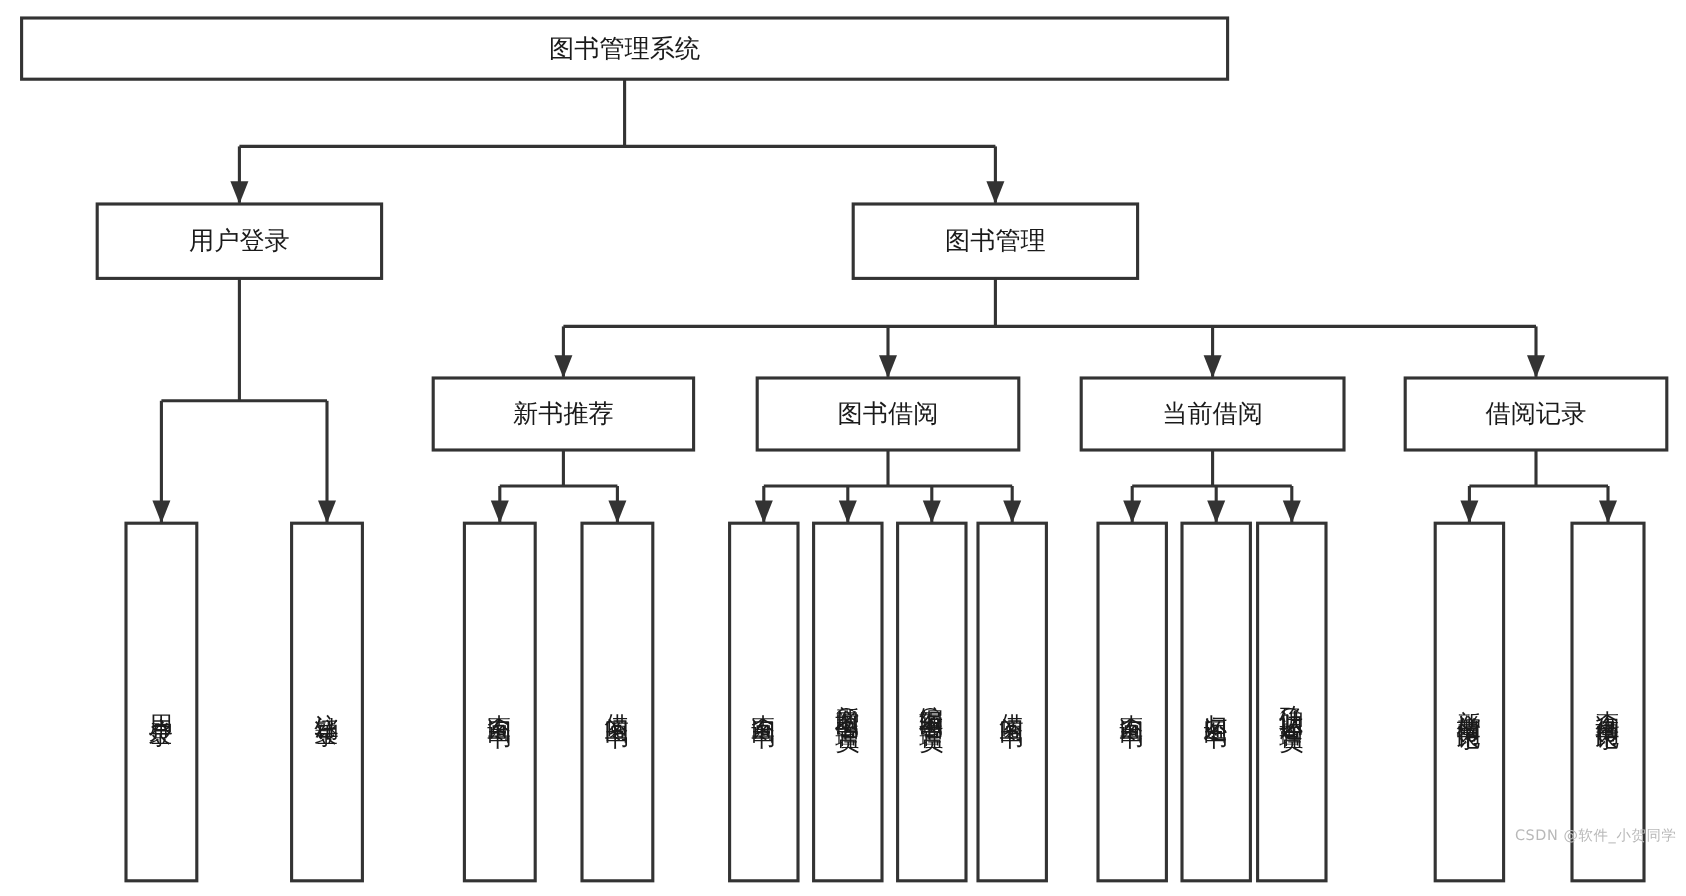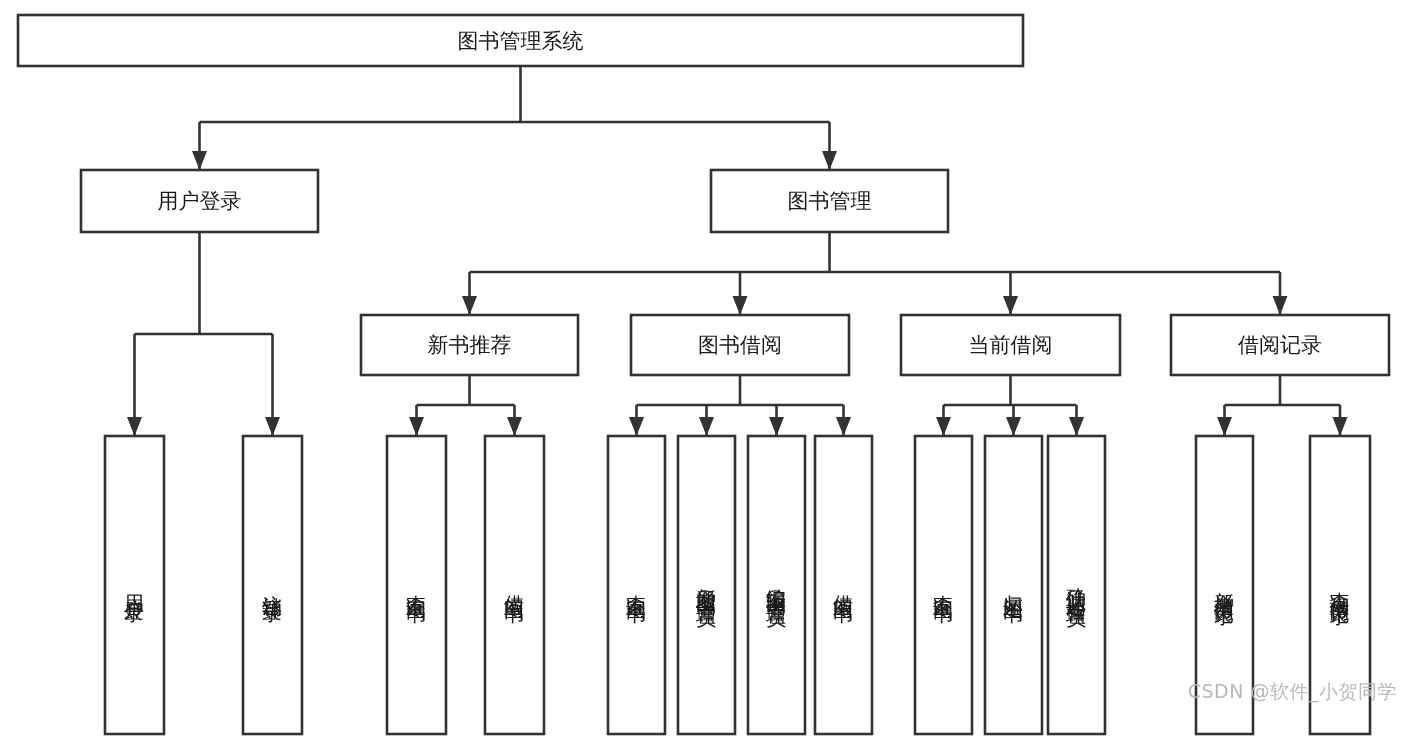--- a/index.html
+++ b/index.html
@@ -61,21 +61,21 @@
     letter-spacing: 3px;
     color: #1a1a1a;
     white-space: nowrap;
     pointer-events: none;
   }
   .watermark {
     position: absolute;
     right: 8px;
     bottom: 4px;
     font-family: "DejaVu Sans", "Liberation Sans", sans-serif;
-    font-size: 19px;
+    font-size: 12px;
     color: #b9b9b9;
     letter-spacing: 0.5px;
     white-space: nowrap;
   }
 </style>
 </head>
 <body>
 
 <div id="diagram-root">
 

